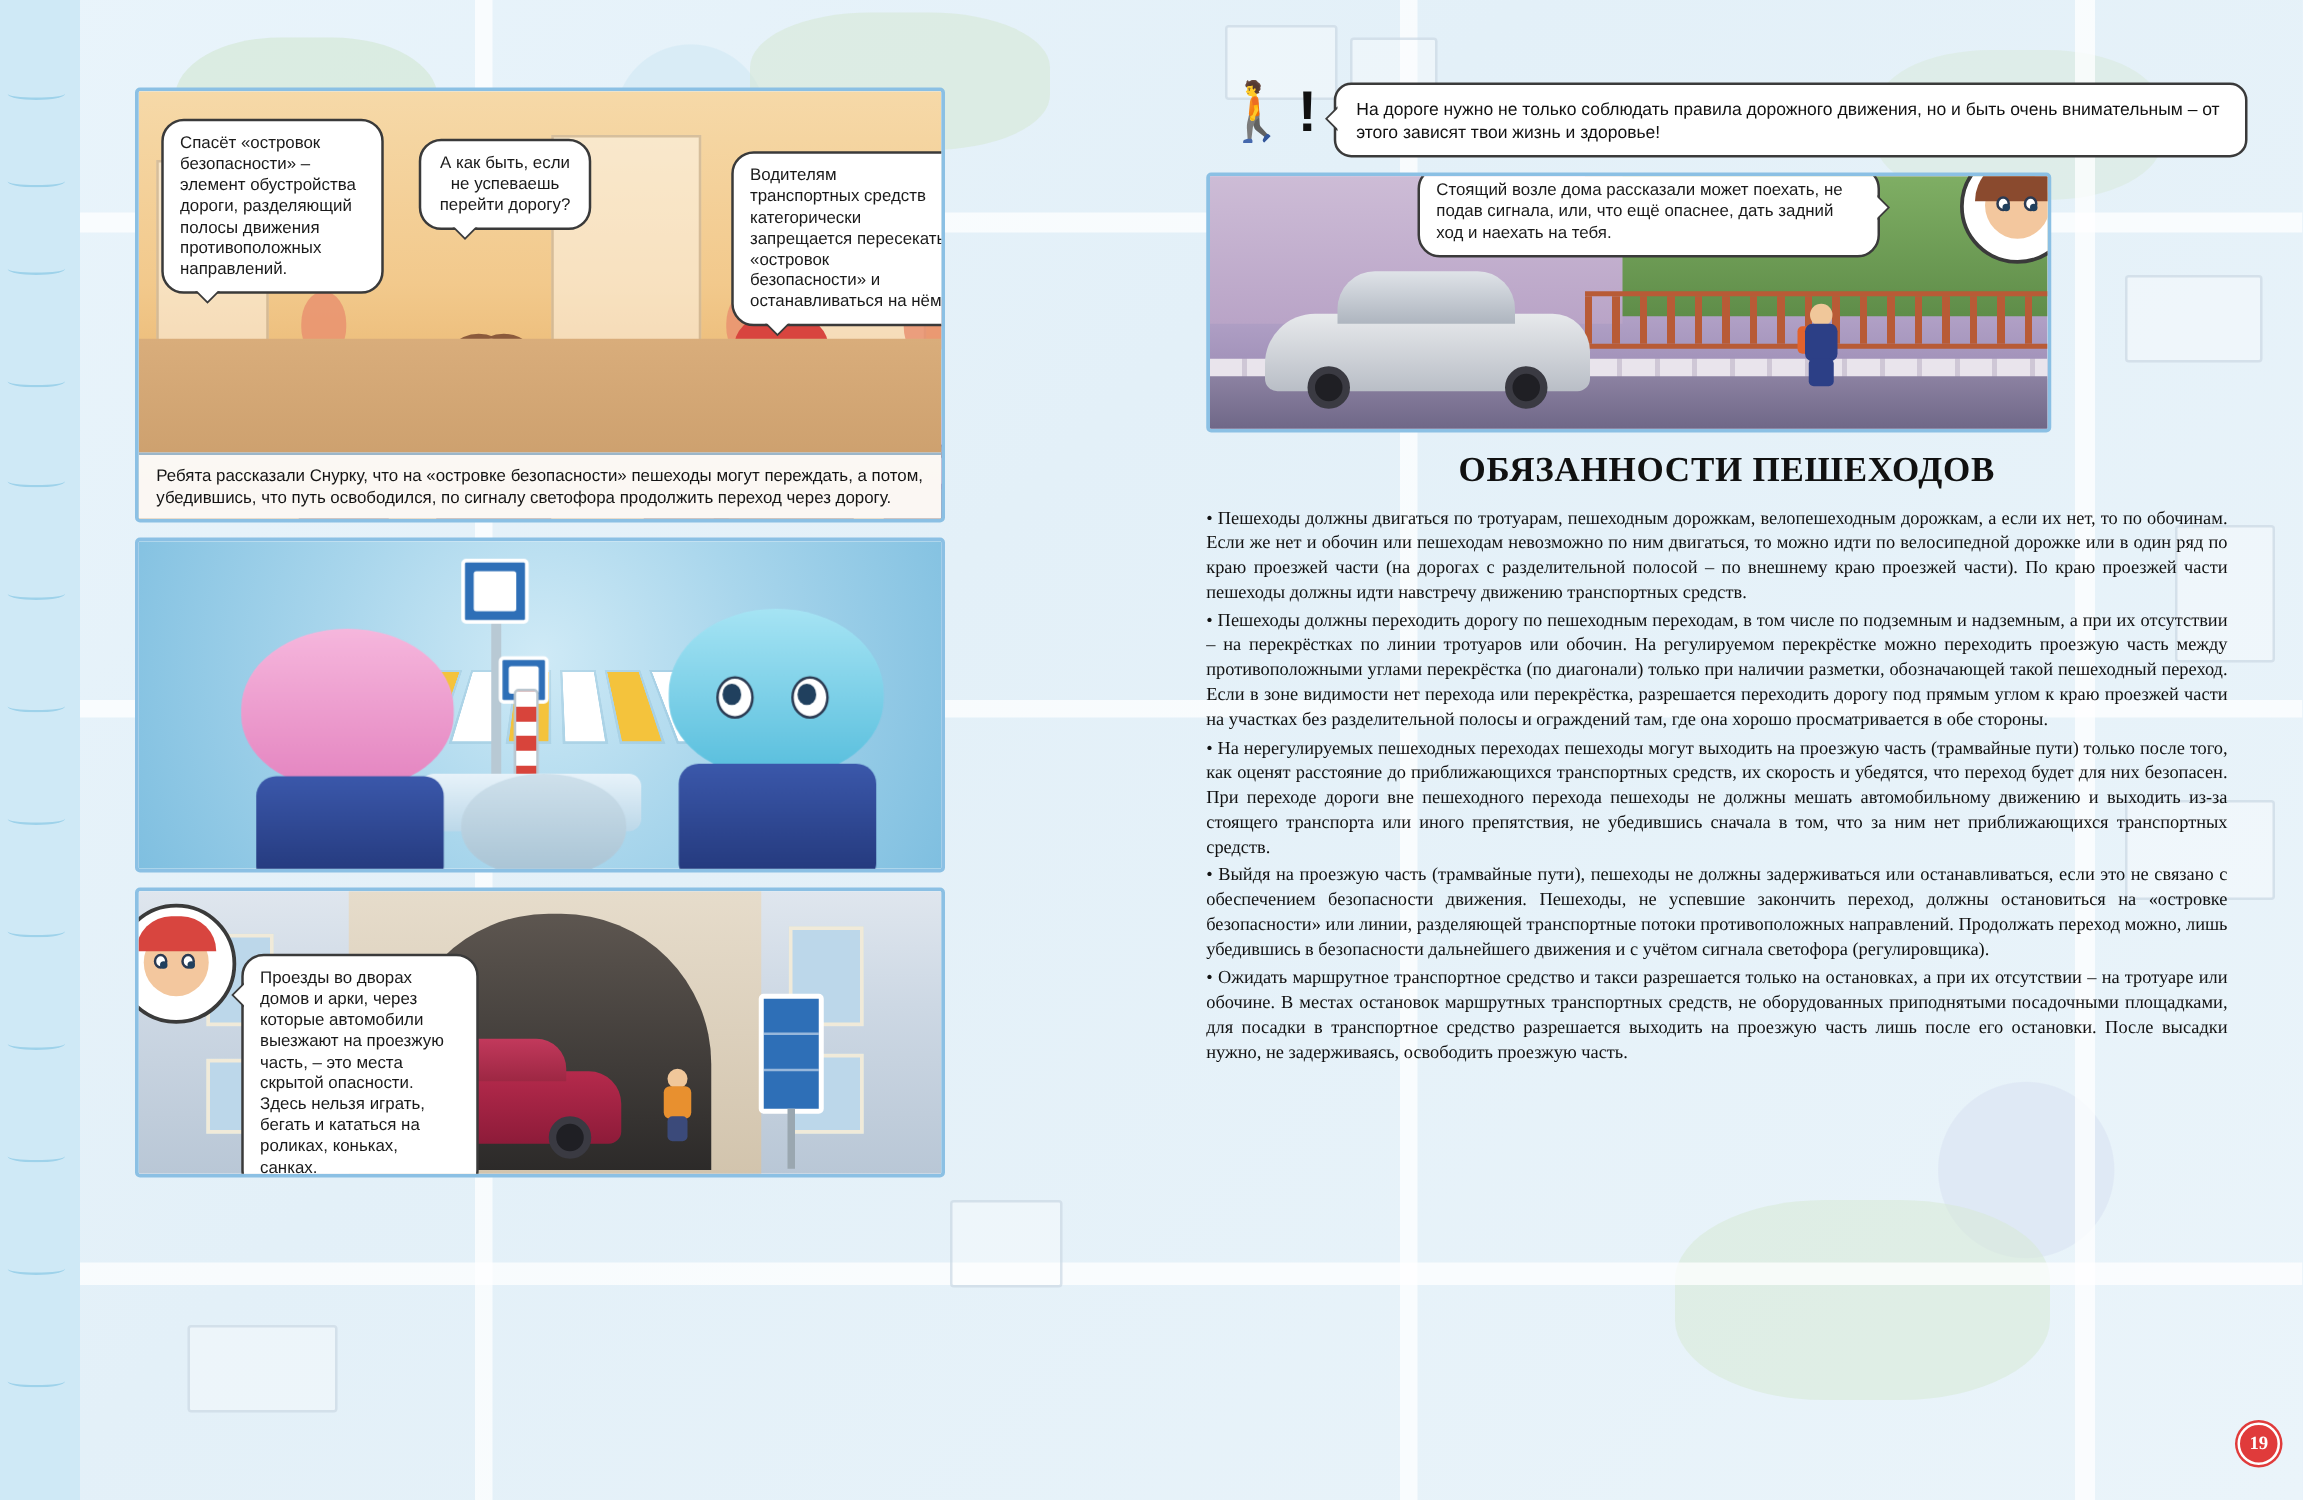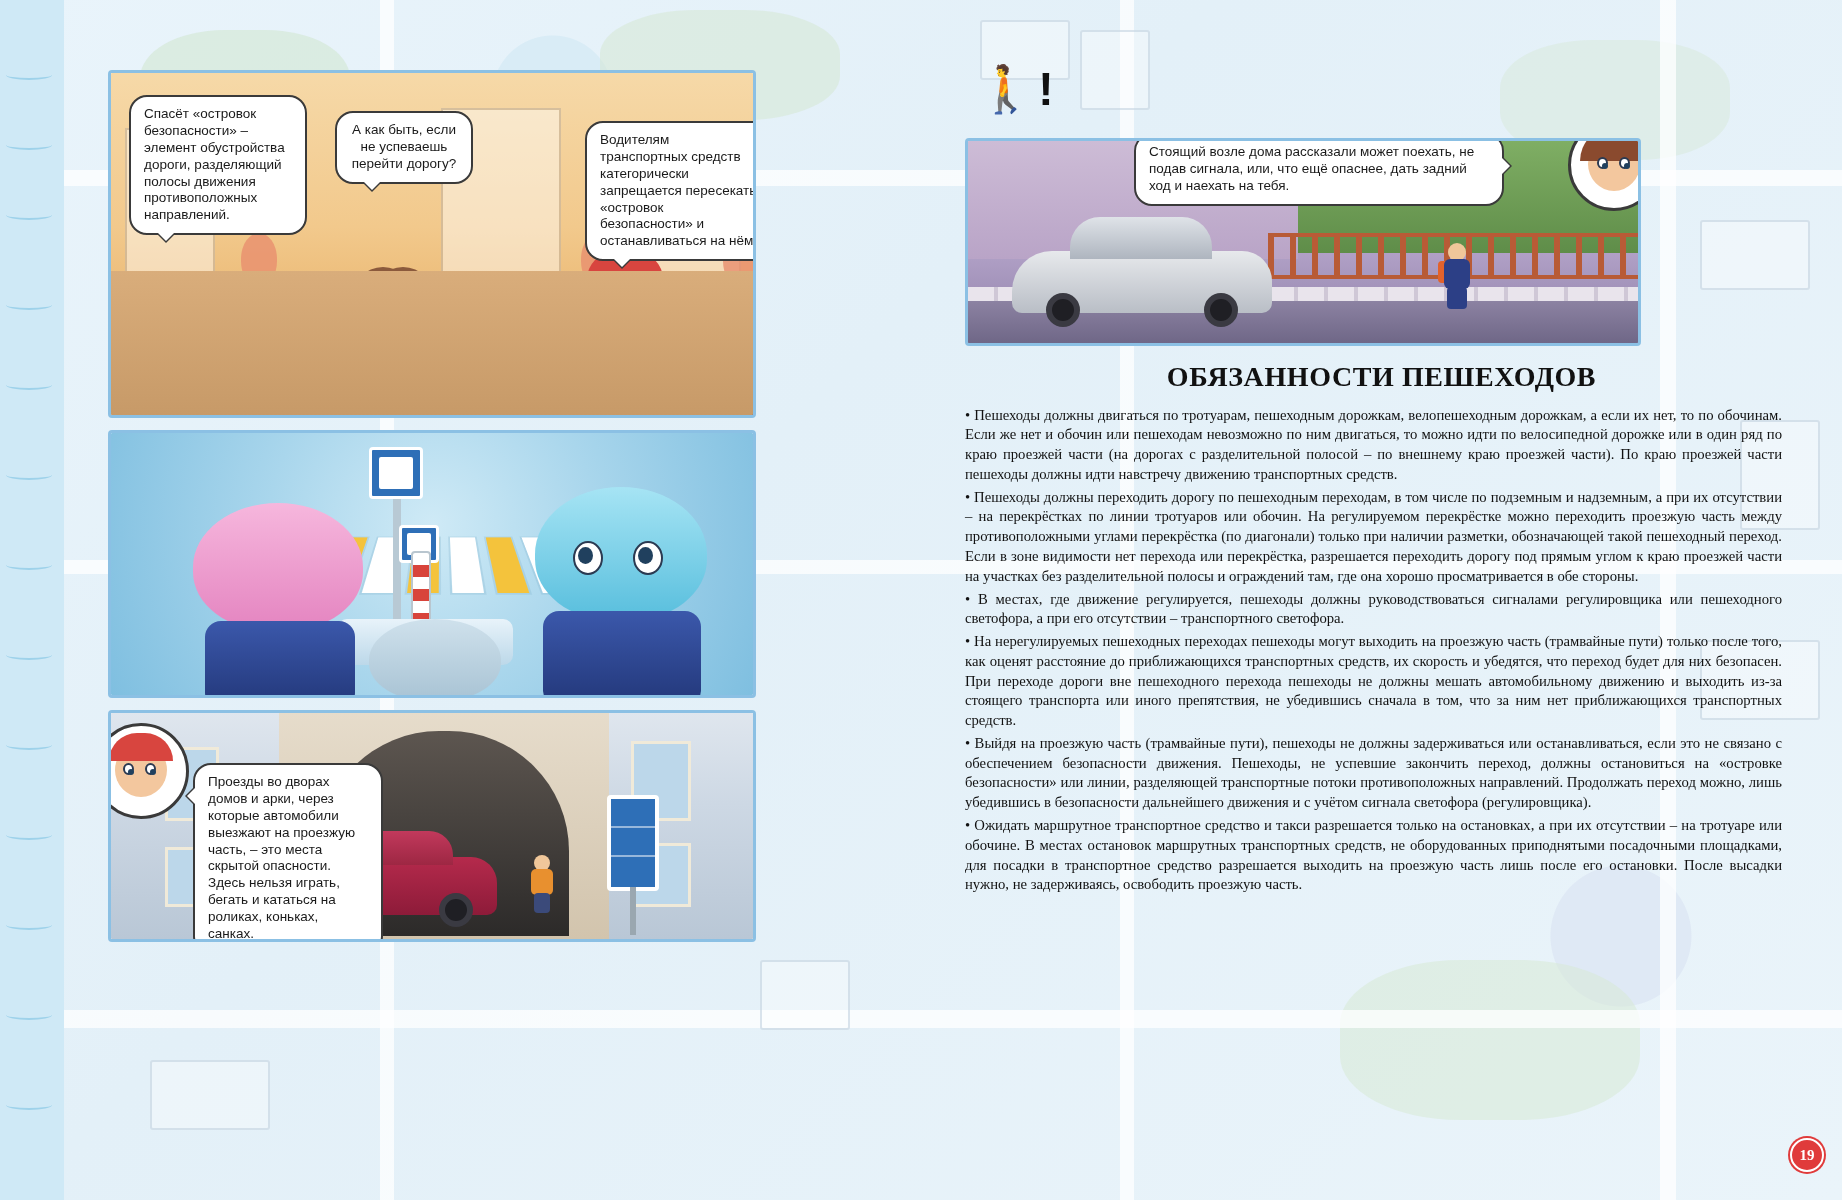--- a/index.html
+++ b/index.html
@@ -537,20 +537,23 @@
       <div class="bubble tail-bl" id="bubble-2">
         <span>А как быть, если не успеваешь перейти дорогу?</span>
       </div>
       <div class="bubble tail-bl" id="bubble-1">
         <span>Спасёт «островок безопасности» – элемент обустройства дороги, разделяющий полосы движения противоположных направлений.</span>
       </div>
       <div class="bubble tail-bl" id="bubble-3">
         <span>Водителям транспортных средств категорически запрещается пересекать «островок безопасности» и останавливаться на нём.</span>
       </div>
 
+      <div class="caption">
+        <span>Ребята рассказали Снурку, что на «островке безопасности» пешеходы могут переждать, а потом, убедившись, что путь освободился, по сигналу светофора продолжить переход через дорогу.</span>
+      </div>
     </div>
 
     <div class="panel" id="panel-2">
       <div class="scene scene-blue">
         <div class="zebra">
           <span style="left:0"></span>
           <span class="y" style="left:40px"></span>
           <span style="left:80px"></span>
           <span class="y" style="left:120px"></span>
           <span style="left:160px"></span>
@@ -631,20 +634,23 @@
 
   </div>
 
   <div class="page page-right">
 
     <div class="walk-icon">
       <span class="glyph">🚶</span>
       <span class="bang">!</span>
     </div>
 
+    <div class="hdr-bubble">
+      <span>На дороге нужно не только соблюдать правила дорожного движения, но и быть очень внимательным – от этого зависят твои жизнь и здоровье!</span>
+    </div>
 
     <div class="panel" id="panel-4">
       <div class="scene scene-yard">
         <div class="yard-green"></div>
         <div class="yard-house"></div>
         <div class="fence"></div>
         <div class="curb"></div>
         <div class="asphalt"></div>
         <div class="car-grey">
           <div class="wheel" style="left:34px;bottom:-14px;"></div>
@@ -672,21 +678,20 @@
         <div class="eye" style="left:51px;top:38px;width:11px;height:12px;">
             <i style="width:6px;height:6px;"></i>
           </div>
       </div>
     </div>
 
     <div class="rtext">
       <h2>ОБЯЗАННОСТИ ПЕШЕХОДОВ</h2>
       <p>Пешеходы должны двигаться по тротуарам, пешеходным дорожкам, велопешеходным дорожкам, а если их нет, то по обочинам. Если же нет и обочин или пешеходам невозможно по ним двигаться, то можно идти по велосипедной дорожке или в один ряд по краю проезжей части (на дорогах с разделительной полосой – по внешнему краю проезжей части). По краю проезжей части пешеходы должны идти навстречу движению транспортных средств.</p>
       <p>Пешеходы должны переходить дорогу по пешеходным переходам, в том числе по подземным и надземным, а при их отсутствии – на перекрёстках по линии тротуаров или обочин. На регулируемом перекрёстке можно переходить проезжую часть между противоположными углами перекрёстка (по диагонали) только при наличии разметки, обозначающей такой пешеходный переход. Если в зоне видимости нет перехода или перекрёстка, разрешается переходить дорогу под прямым углом к краю проезжей части на участках без разделительной полосы и ограждений там, где она хорошо просматривается в обе стороны.</p>
-      <p>В местах, где движение регулируется, пешеходы должны руководствоваться сигналами регулировщика или пешеходного светофора, а при его отсутствии – транспортного светофора.</p>
       <p>На нерегулируемых пешеходных переходах пешеходы могут выходить на проезжую часть (трамвайные пути) только после того, как оценят расстояние до приближающихся транспортных средств, их скорость и убедятся, что переход будет для них безопасен. При переходе дороги вне пешеходного перехода пешеходы не должны мешать автомобильному движению и выходить из-за стоящего транспорта или иного препятствия, не убедившись сначала в том, что за ним нет приближающихся транспортных средств.</p>
       <p>Выйдя на проезжую часть (трамвайные пути), пешеходы не должны задерживаться или останавливаться, если это не связано с обеспечением безопасности движения. Пешеходы, не успевшие закончить переход, должны остановиться на «островке безопасности» или линии, разделяющей транспортные потоки противоположных направлений. Продолжать переход можно, лишь убедившись в безопасности дальнейшего движения и с учётом сигнала светофора (регулировщика).</p>
       <p>Ожидать маршрутное транспортное средство и такси разрешается только на остановках, а при их отсутствии – на тротуаре или обочине. В местах остановок маршрутных транспортных средств, не оборудованных приподнятыми посадочными площадками, для посадки в транспортное средство разрешается выходить на проезжую часть лишь после его остановки. После высадки нужно, не задерживаясь, освободить проезжую часть.</p>
     </div>
 
     <div class="pagenum pagenum-right">19</div>
   </div>
 
 </div>
 

